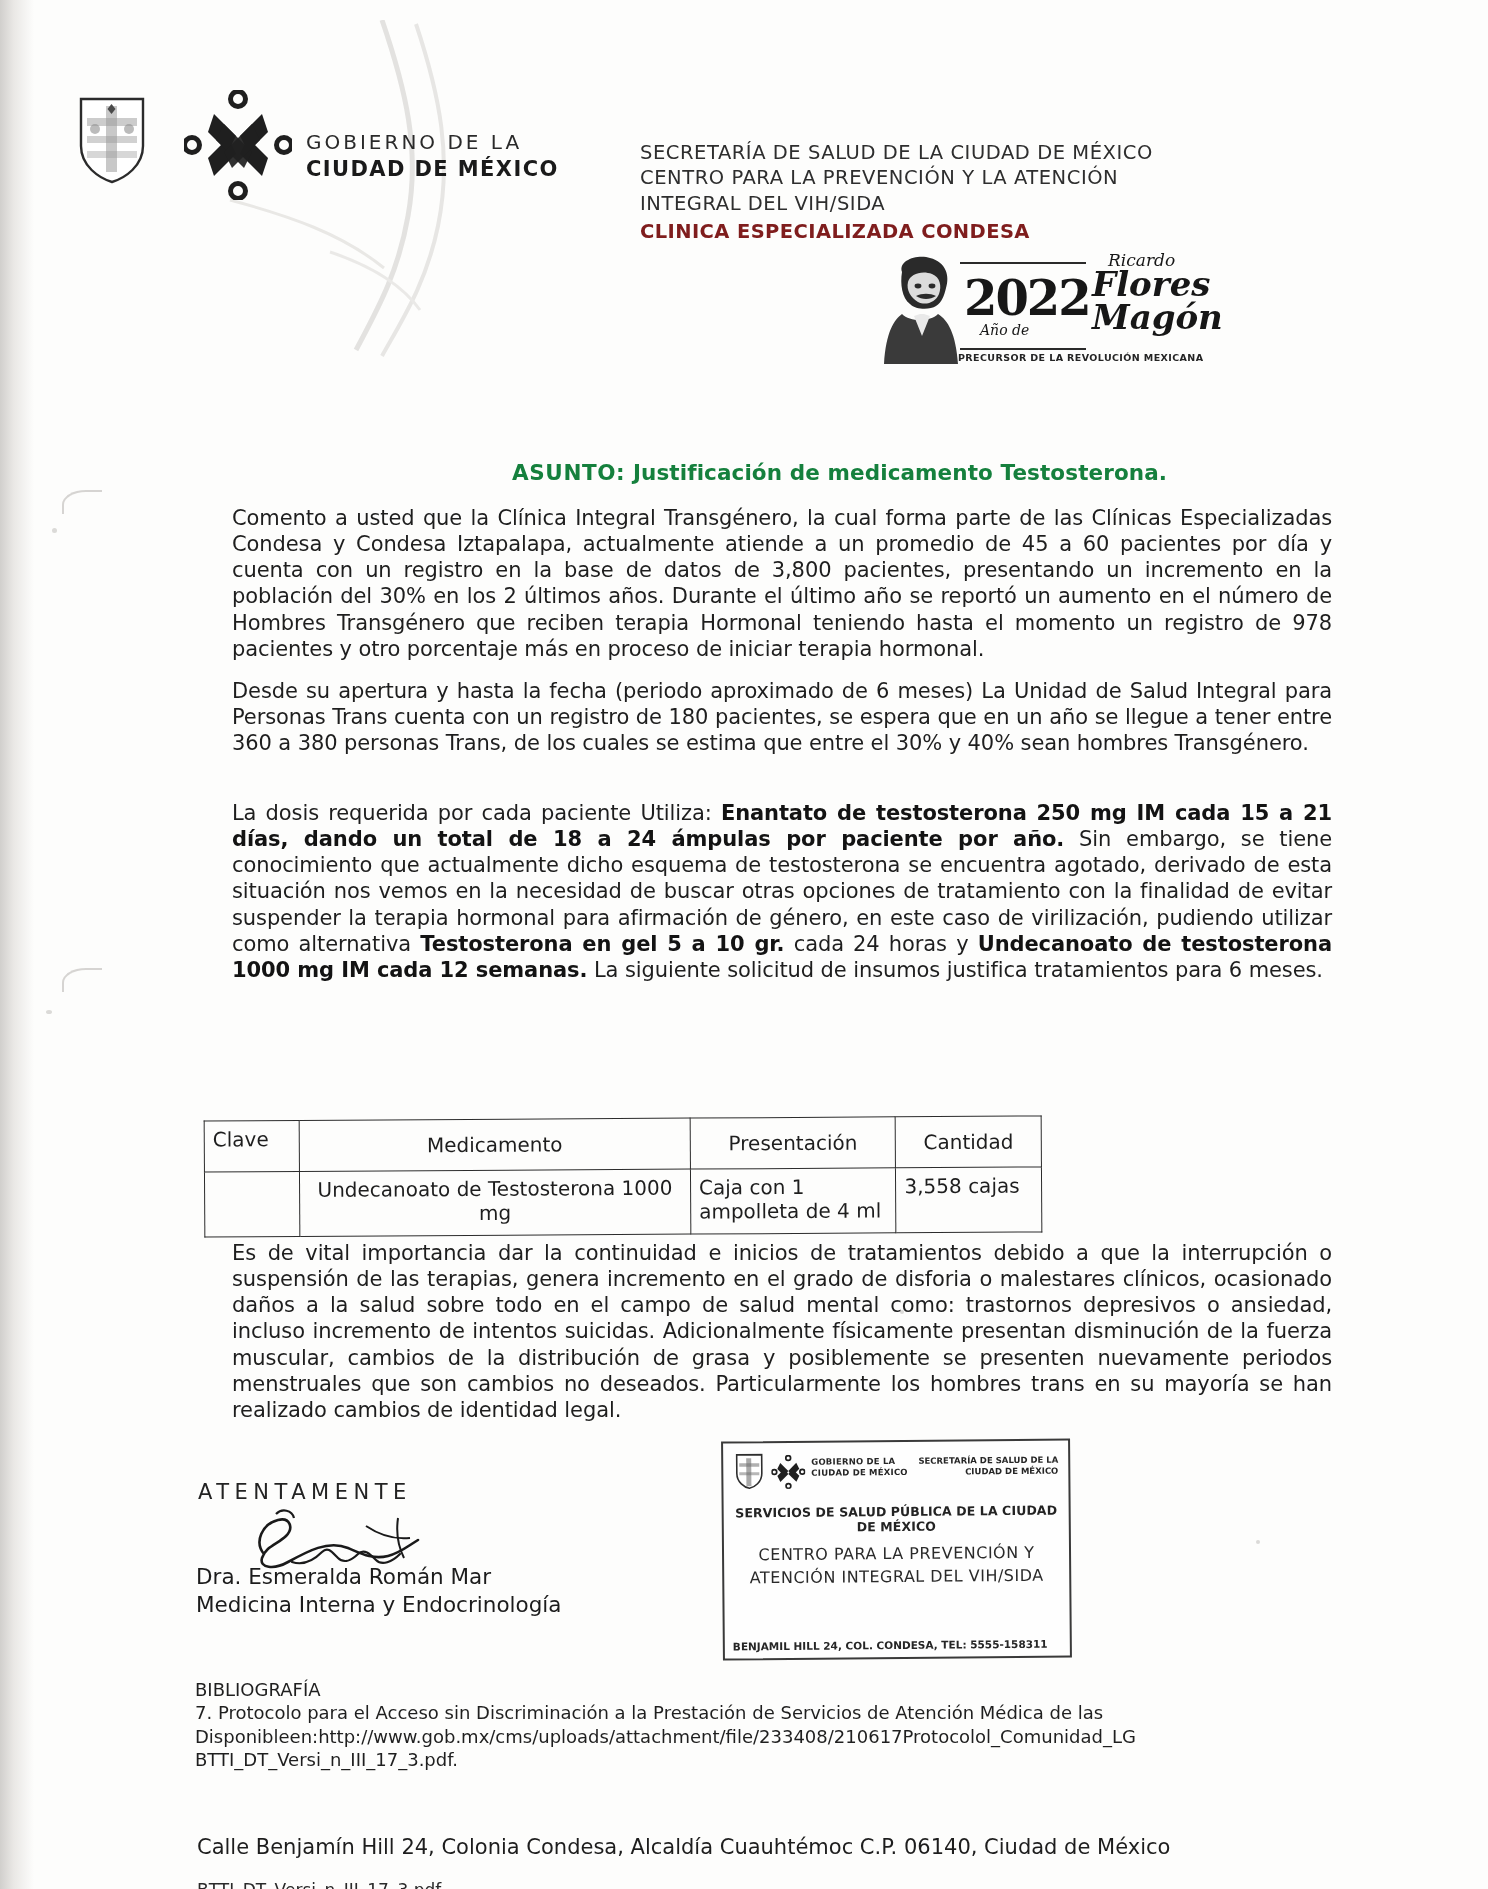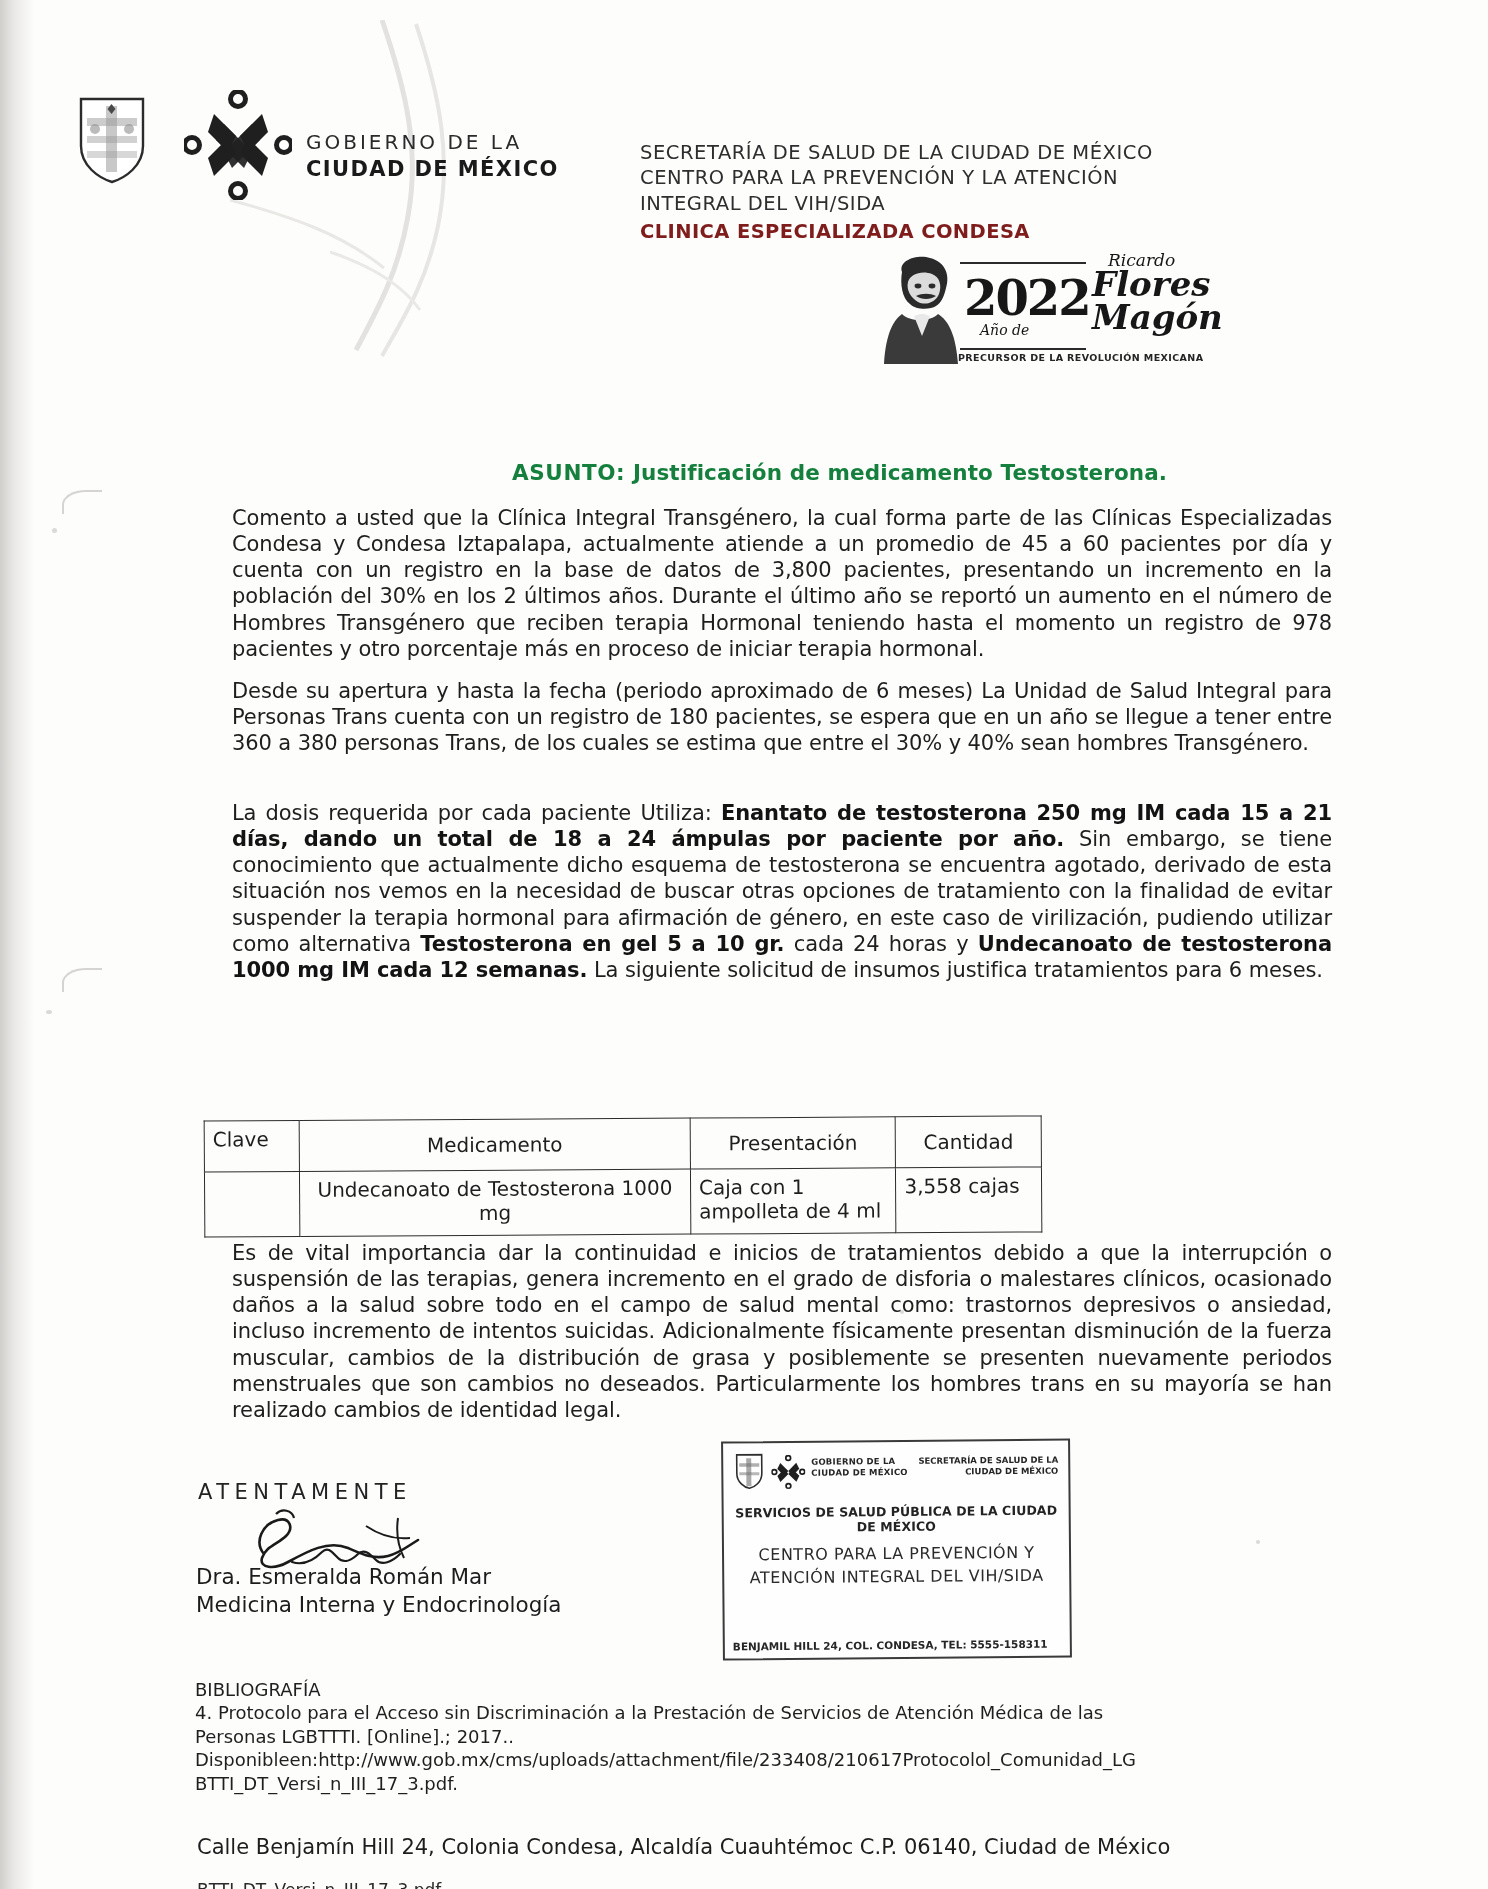--- a/index.html
+++ b/index.html
@@ -452,22 +452,21 @@
     <div class="stamp-servicios">SERVICIOS DE SALUD PÚBLICA DE LA CIUDAD DE MÉXICO</div>
     <div class="stamp-centro">
       <div>CENTRO PARA LA PREVENCIÓN  Y</div>
       <div>ATENCIÓN INTEGRAL DEL VIH/SIDA</div>
     </div>
     <div class="stamp-addr">BENJAMIL HILL 24, COL. CONDESA, TEL: 5555-158311</div>
   </div>
 
   <div class="biblio">
     <div>BIBLIOGRAFÍA</div>
-    <div>4. Protocolo para el Acceso sin Discriminación a la Prestación de Servicios de Atención Médica de las</div>
-    <div>Personas LGBTTTI. [Online].; 2017..</div>
+    <div>7. Protocolo para el Acceso sin Discriminación a la Prestación de Servicios de Atención Médica de las</div>
     <div>Disponibleen:http://www.gob.mx/cms/uploads/attachment/file/233408/210617Protocolol_Comunidad_LG</div>
     <div>BTTI_DT_Versi_n_III_17_3.pdf.</div>
   </div>
 
   <div class="footer-addr">Calle Benjamín Hill 24, Colonia Condesa, Alcaldía Cuauhtémoc C.P. 06140, Ciudad de México</div>
   <div class="footer-cut">BTTI_DT_Versi_n_III_17_3.pdf.</div>
 
 </div>
 
 </body></html>

